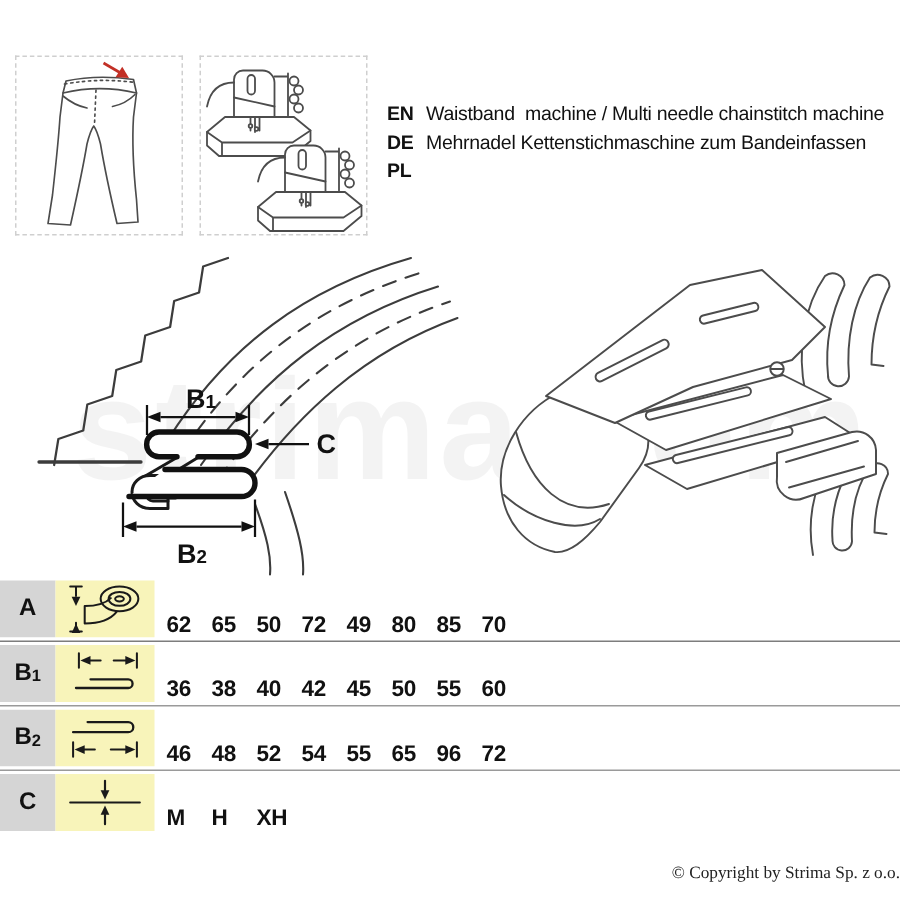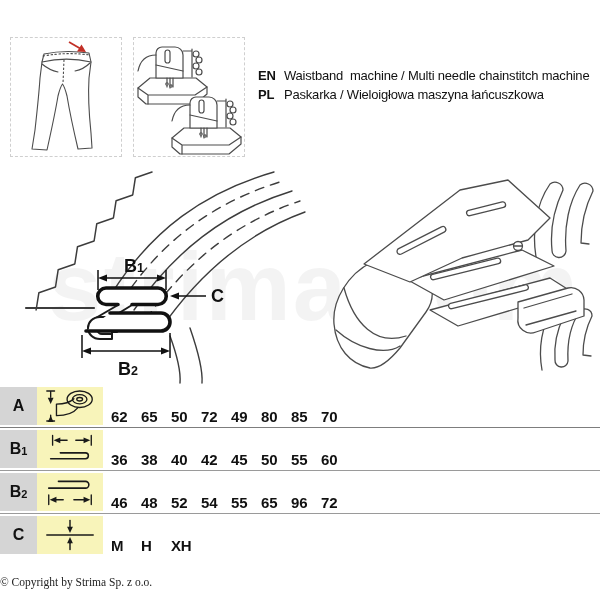--- a/index.html
+++ b/index.html
@@ -37,21 +37,21 @@
          justify-content:center;}
   .tvalues{flex:1;display:flex;align-items:flex-end;padding-left:8px;font-size:15px;
            font-weight:700;letter-spacing:-0.2px;}
   .tvalues .val{display:inline-block;width:30px;}
   .tdivider{height:5px;background:#fff;position:relative;}
   .tdivider::after{content:"";position:absolute;left:0;right:0;top:1.8px;height:1.6px;
                    background:#9a9a9a;}
   .tdivider.dark::after{background:#7d7d7d;}
 
   
-  .copyright{position:absolute;left:0;right:0;top:576px;text-align:left;
+  .copyright{position:absolute;left:0;right:0;top:576px;text-align:right;
              font-family:"Liberation Serif",serif;font-size:11.5px;color:#222;z-index:1;}
 
   svg text{font-family:"Liberation Sans",sans-serif;}
 </style>
 </head>
 <body>
 
 <div class="page">
 
   <div class="watermark">strima.com</div>
@@ -97,22 +97,25 @@
       <use href="#machine" x="36" y="55"></use>
     </svg>
   </div>
 
   <div class="langs">
     <div class="lang-row">
       <span class="lang-code">EN</span>
       <span class="lang-text">Waistband  machine / Multi needle chainstitch machine</span>
     </div>
     <div class="lang-row">
+      <span class="lang-code">DE</span>
+      <span class="lang-text">Mehrnadel Kettenstichmaschine zum Bandeinfassen</span>
+    </div>
+    <div class="lang-row">
       <span class="lang-code">PL</span>
-      <span class="lang-text">Paskarka / Wieloigłowa maszyna łańcuszkowa</span>
     </div>
   </div>
 
   <svg class="fold-diagram" width="290" height="218" viewBox="0 0 290 218">
     <g fill="none" stroke="#3c3c3c" stroke-width="1.4" stroke-linecap="round" stroke-linejoin="round">
 
       <path d="M92,125 C132,62 184,24 254,4"></path>
       <path stroke-dasharray="9 7" d="M102,133 C142,72 194,34 263,13"></path>
       <path d="M114,142 C154,84 204,44 272,23"></path>
       <path stroke-dasharray="9 7" d="M126,151 C166,95 214,55 280,33"></path>

